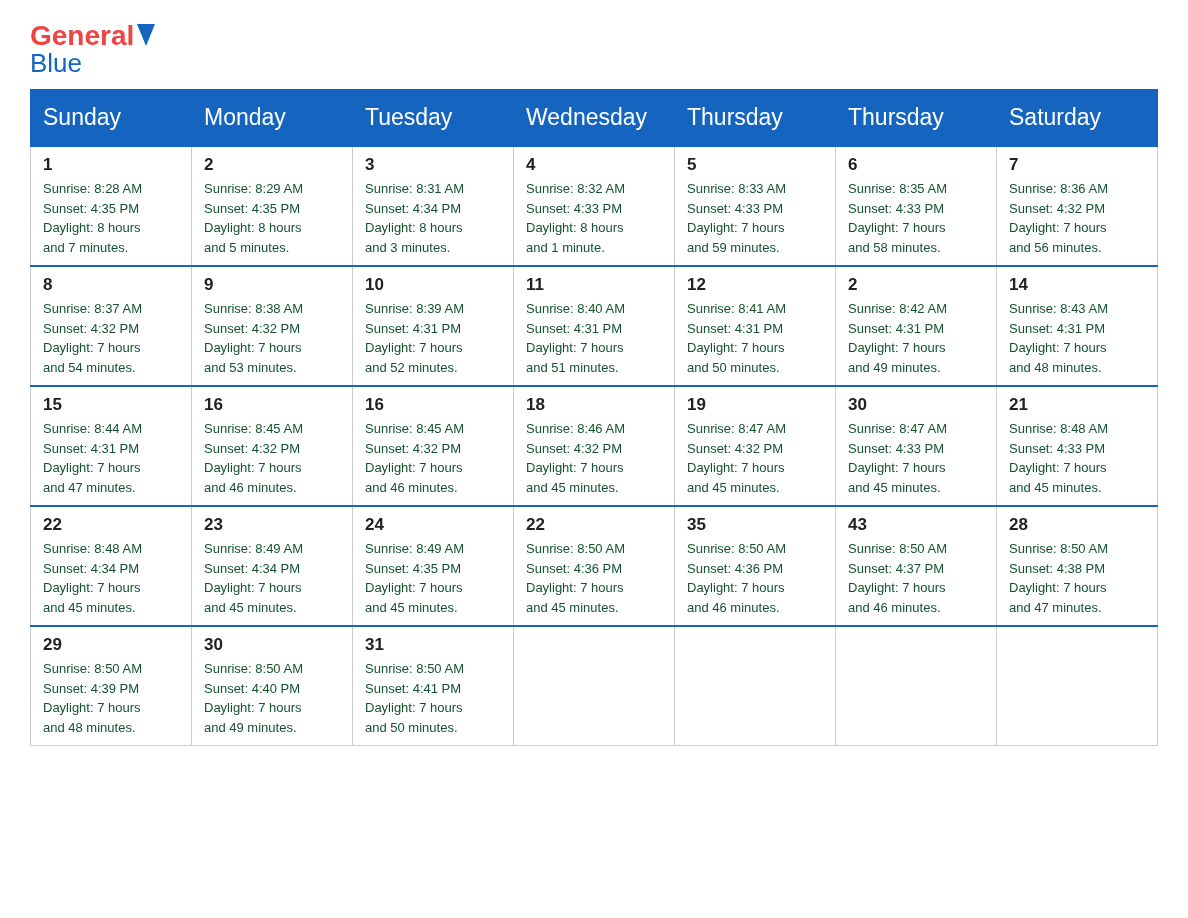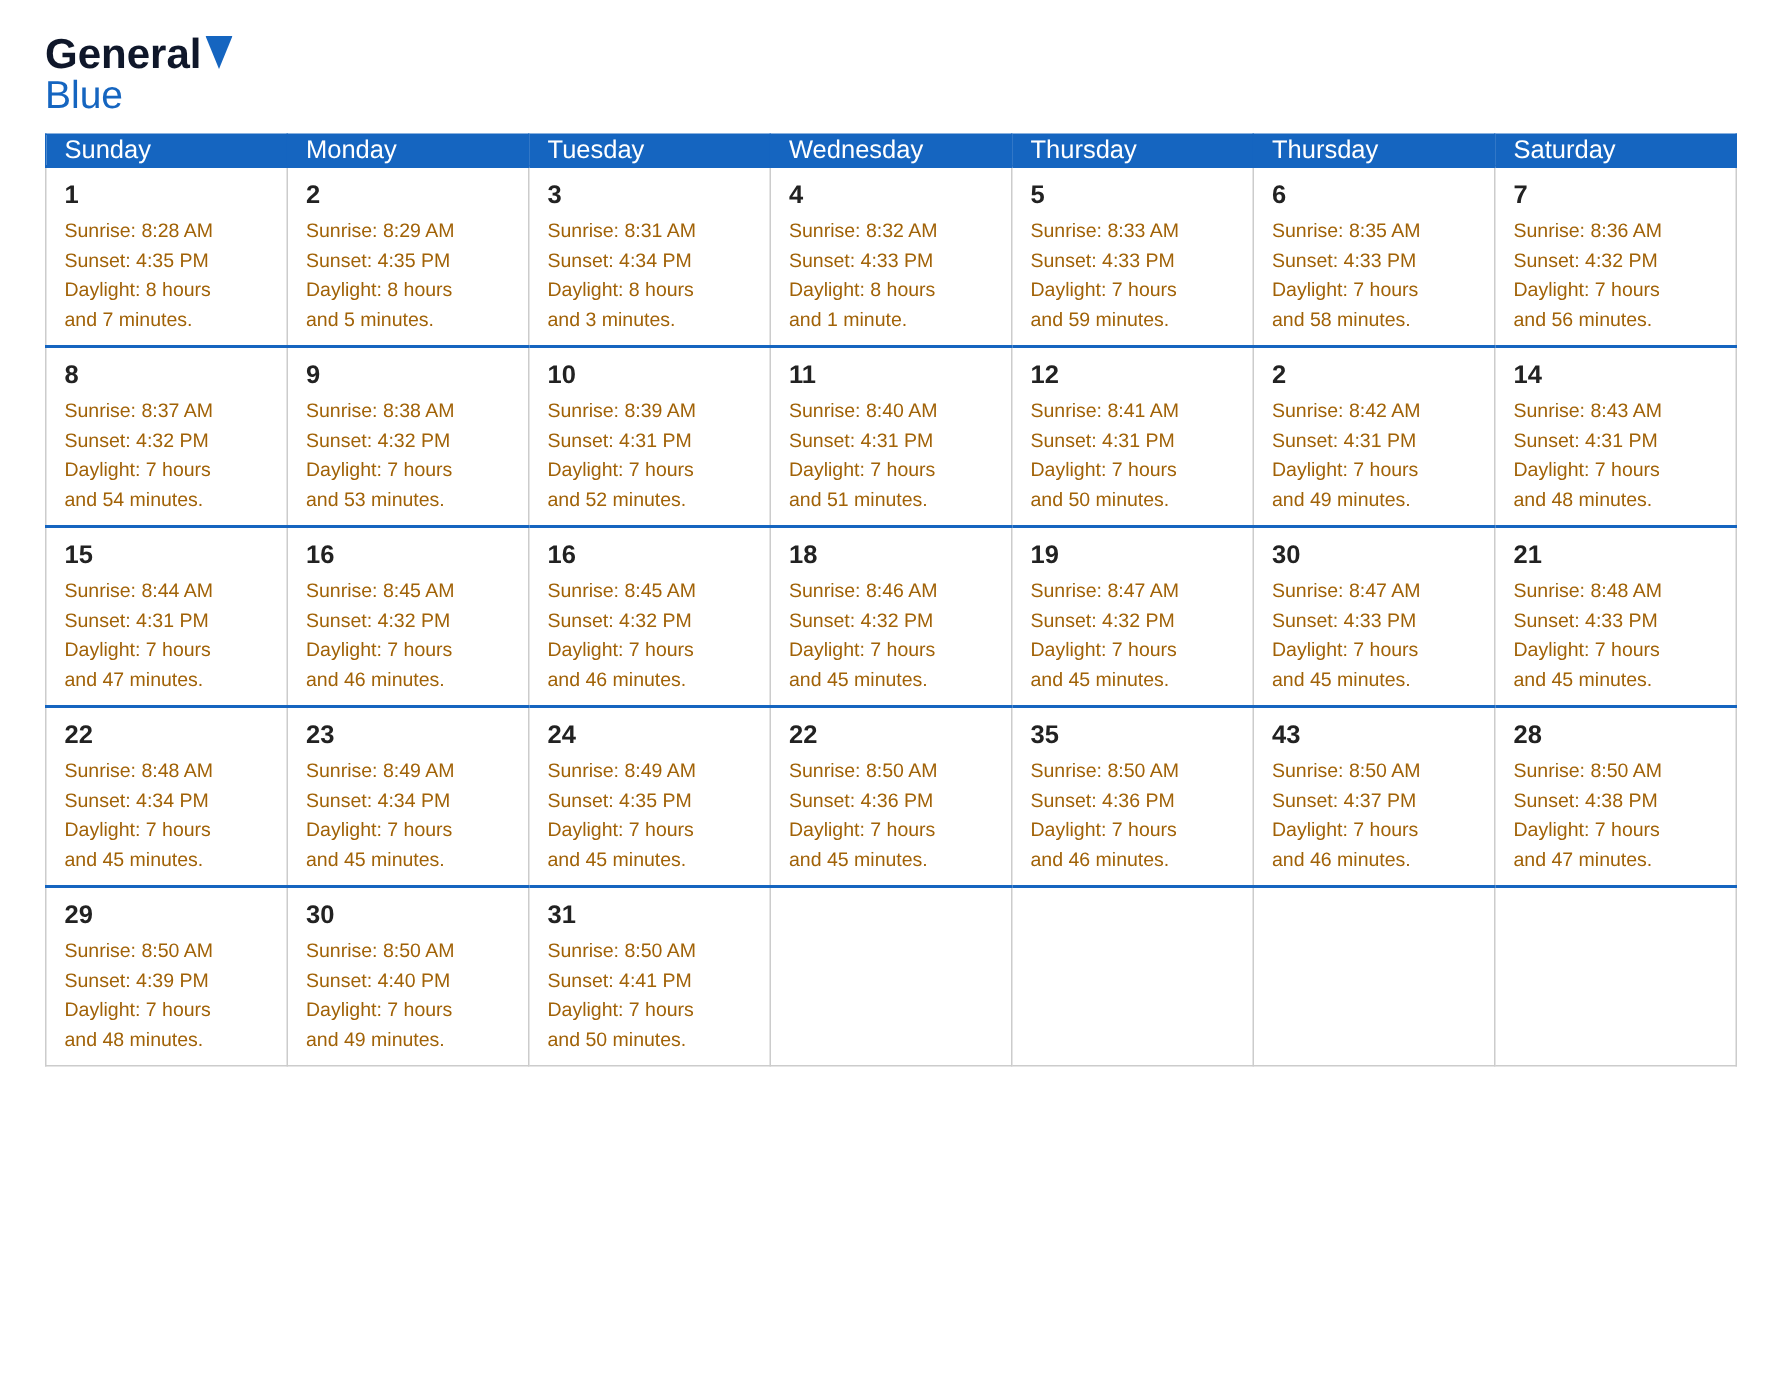--- a/index.html
+++ b/index.html
@@ -48,22 +48,22 @@
     }
     .calendar-table {
       width: 100%;
       border-collapse: collapse;
       margin-top: 10px;
     }
     .calendar-table th {
       background-color: #1565c0;
       color: #fff;
       text-align: left;
-      padding: 0 12px;
-      font-size: 17px;
+      padding: 14px 12px;
+      font-size: 23px;
       font-weight: normal;
       border: 1px solid #1565c0;
     }
     .calendar-table td {
       vertical-align: top;
       padding: 8px 12px;
       border: 1px solid #ccc;
       width: 14.28%;
       min-height: 110px;
       height: 110px;
@@ -72,34 +72,34 @@
       background: #fff;
     }
     .day-number {
       font-size: 17px;
       font-weight: bold;
       margin-bottom: 4px;
       color: #222;
     }
     .day-info {
       font-size: 13px;
-      color: #a16207;
+      color: #14532d;
       line-height: 1.5;
     }
     .week-row td {
       border-top: 2px solid #1565c0;
     }
   </style>
 </head>
 <body>
 
 <div class="header-area">
   <div class="logo">
     <div class="logo-line1">
-      <span style="font-size:28px;font-weight:bold;color:#0f172a;">General</span>
+      <span style="font-size:28px;font-weight:bold;color:#ef4444;">General</span>
       <span style="display:inline-block;margin-left:3px;margin-top:2px;">
         <svg width="18" height="22" viewBox="0 0 18 22">
             <polygon points="0,0 18,0 9,22" fill="#1565c0"></polygon>
           </svg>
       </span>
     </div>
     <div class="logo-line2">Blue</div>
   </div>
   <div class="title-area">
     <div class="month-year"></div>

